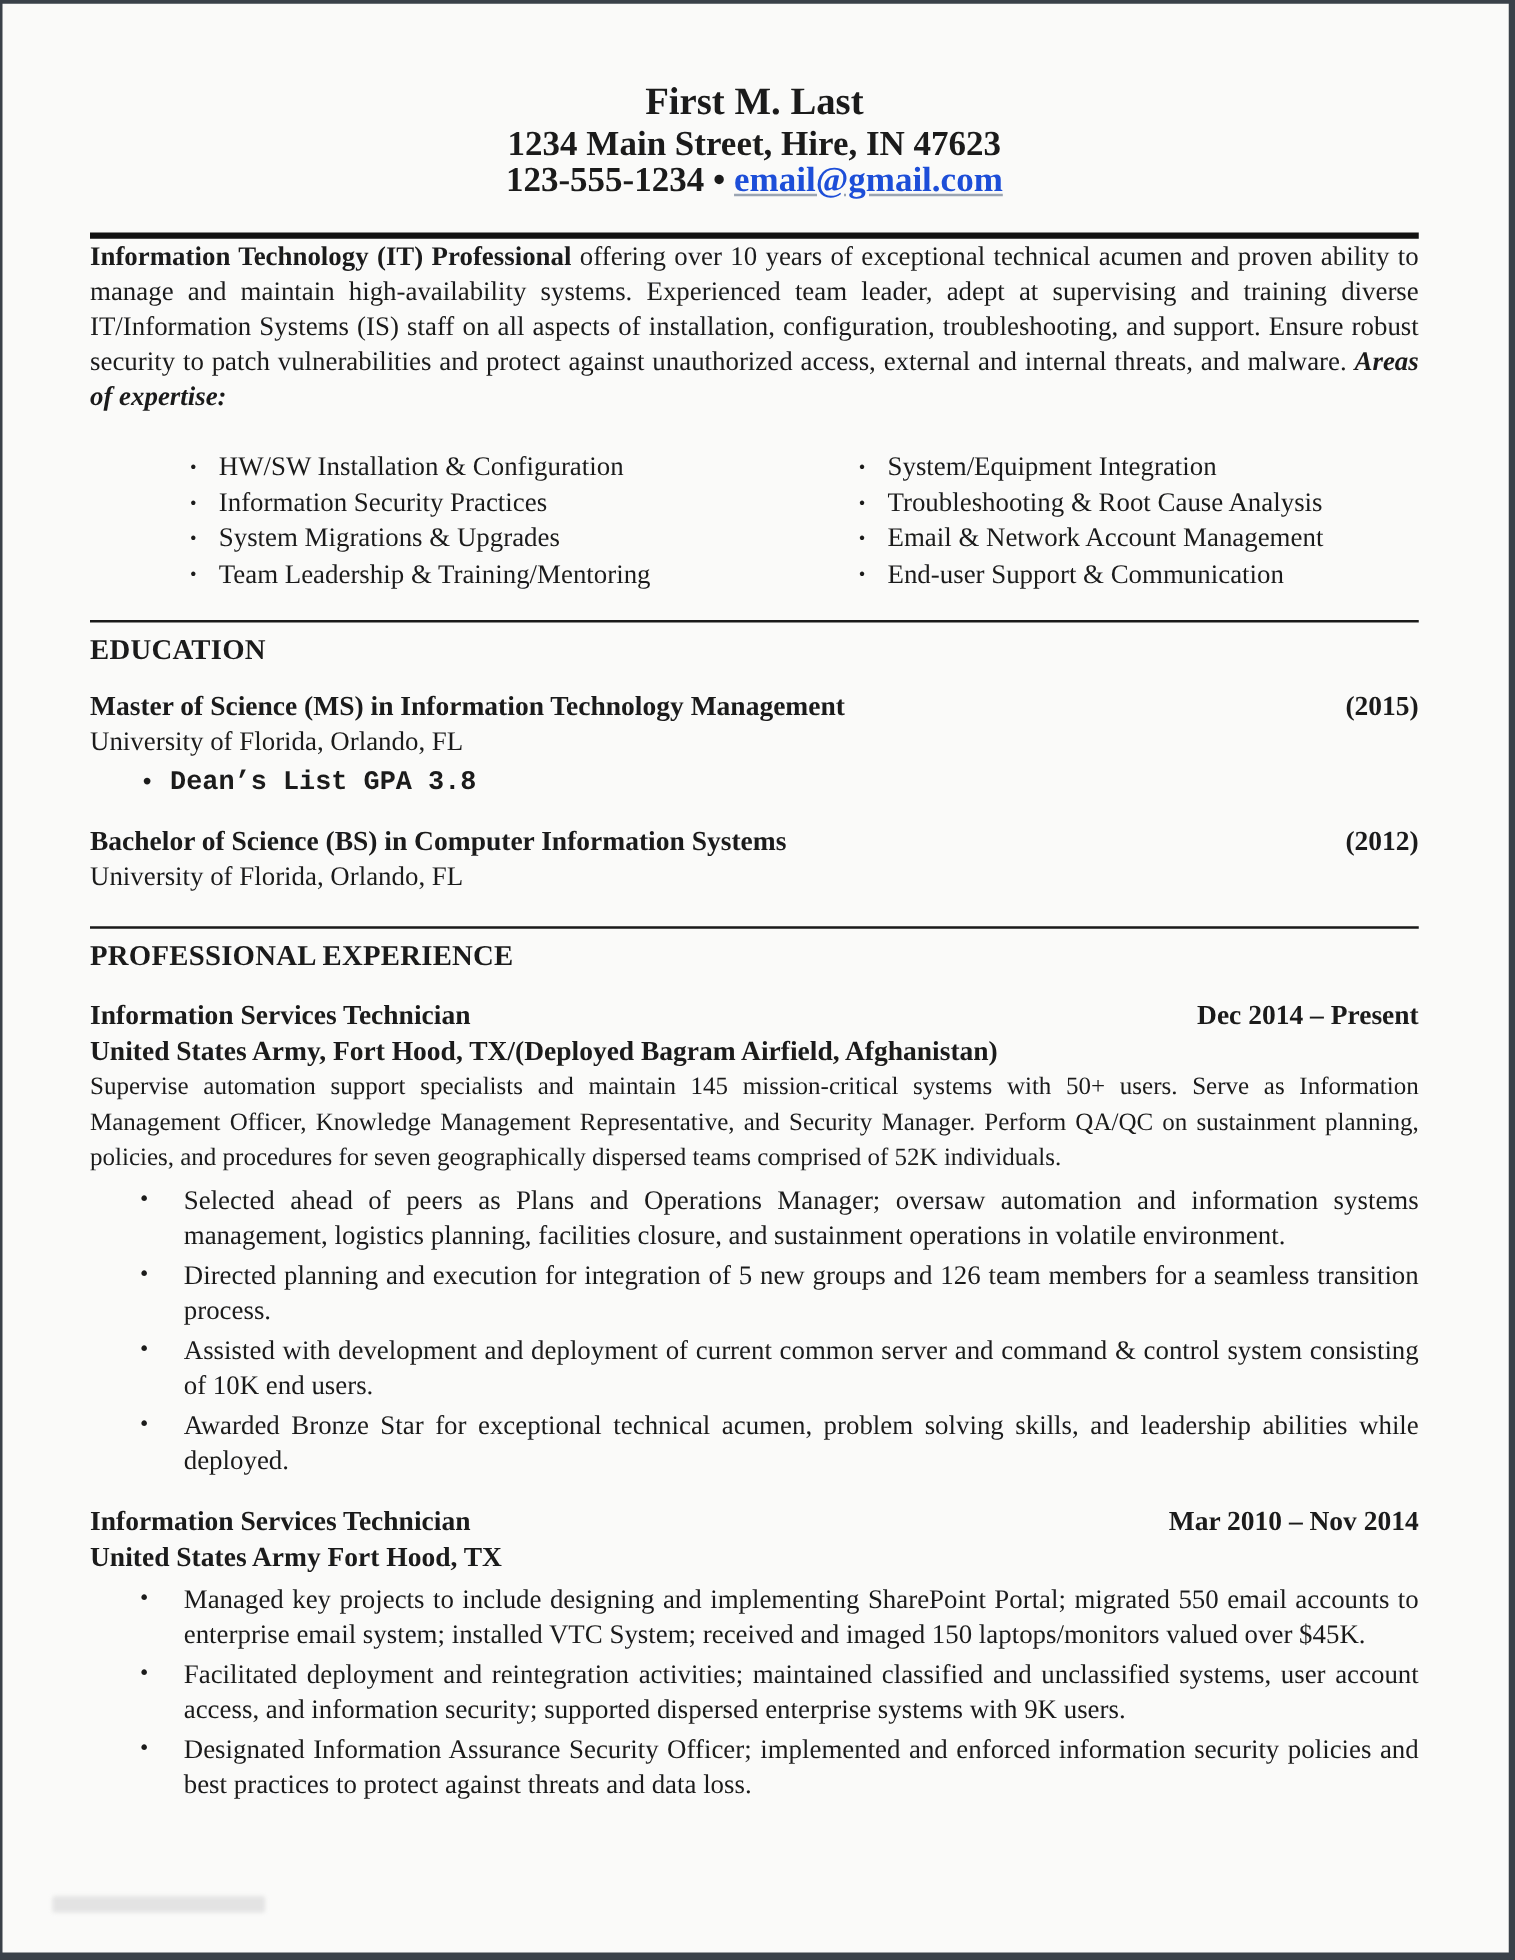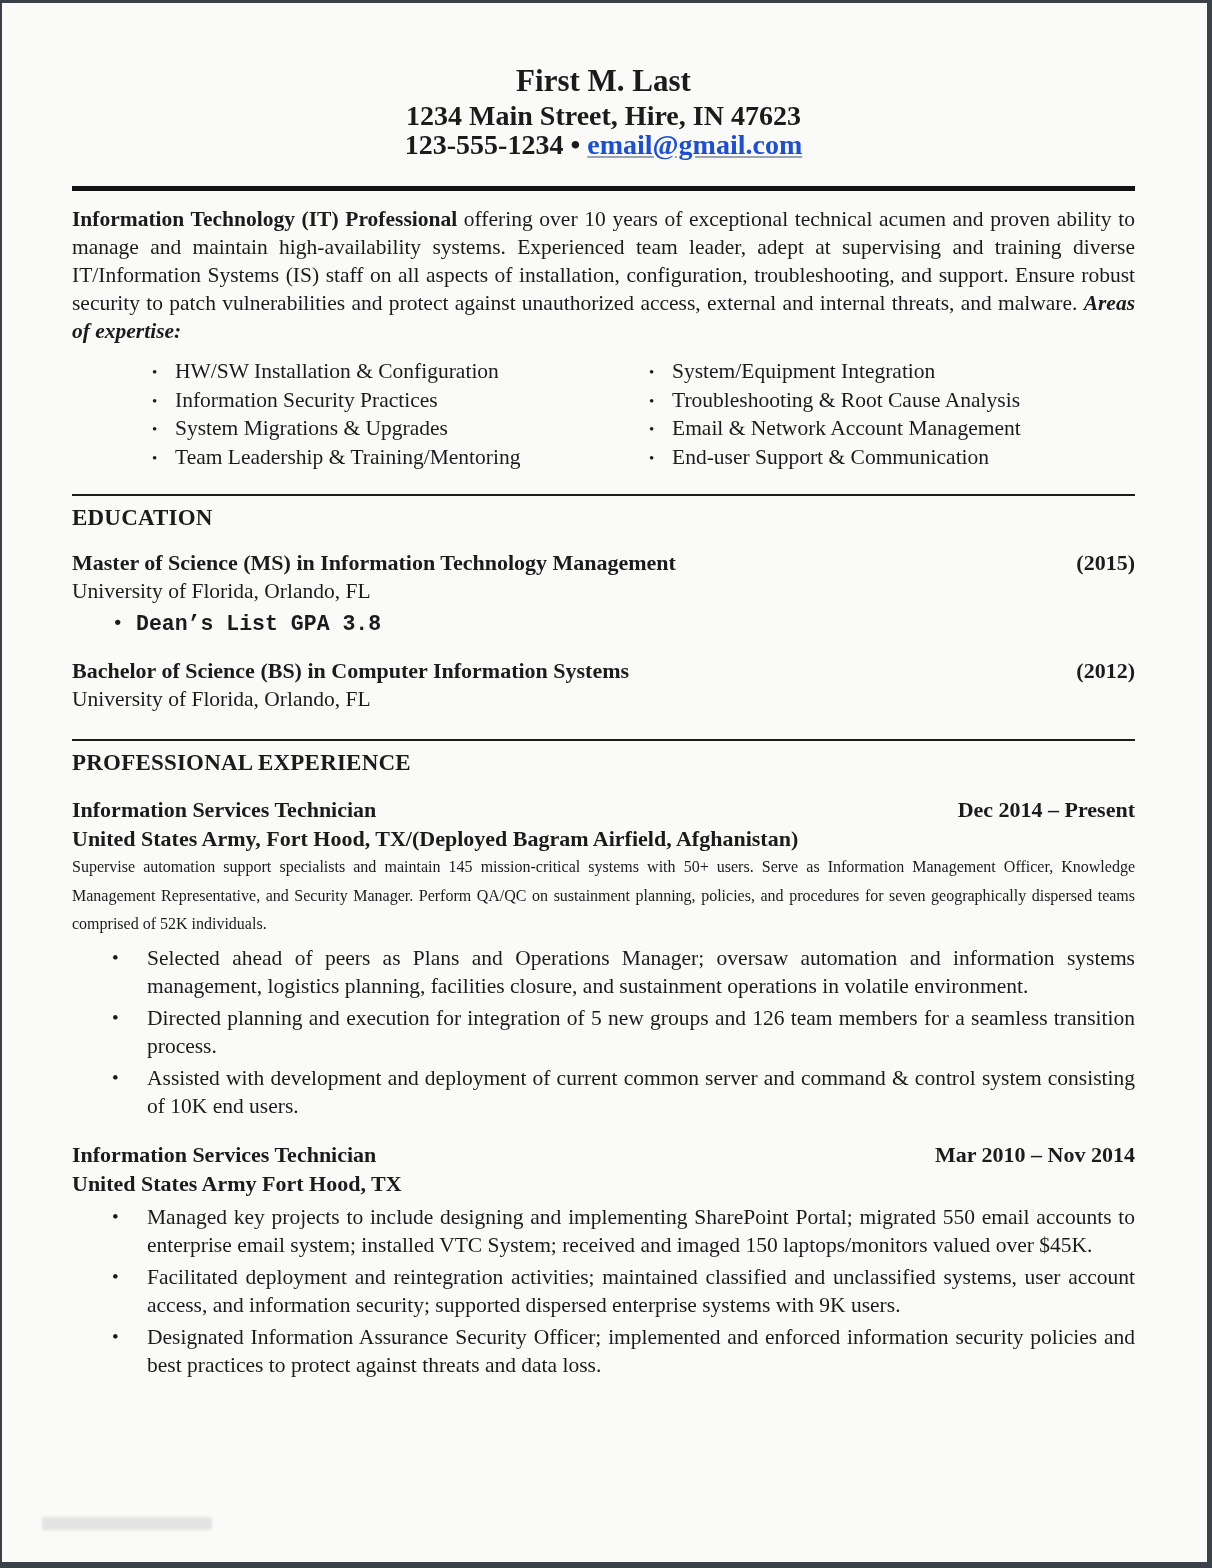--- a/index.html
+++ b/index.html
@@ -56,29 +56,29 @@
     font-size: 23px;
     font-weight: bold;
     text-align: center;
     margin-top: 23px;
     letter-spacing: 0.2px;
   }
   .summary-para {
     font-size: 21.5px;
     line-height: 28px;
     text-align: justify;
-    margin-top: 14px;
   }
   .areas-label { font-weight: bold; font-style: italic; }
 
   .expertise-grid {
     display: grid;
     grid-template-columns: 497px auto;
     margin-left: 78px;
-    margin-top: 12px;
+    margin-top: 28px;
+    gap: 38px;
   }
   .expertise-col { list-style: none; }
   .expertise-col li {
     position: relative;
     padding-left: 25px;
     font-size: 21.5px;
     line-height: 28.5px;
   }
   .expertise-col li::before {
     content: "\2022";
@@ -123,21 +123,21 @@
     position: absolute;
     left: 0;
     font-size: 19px;
   }
   .edu-bullets:empty { display: none; }
 
   
   .section-rule-exp { margin-top: 25px; }
   .job { margin-top: 19px; }
   .job-desc {
-    font-size: 16px;
+    font-size: 20px;
     line-height: 28.5px;
     text-align: justify;
   }
   .job-bullets { list-style: none; margin: 5px 0 0 40px; }
   .job-bullets li {
     position: relative;
     padding-left: 35px;
     font-size: 21.5px;
     line-height: 28.5px;
     text-align: justify;
@@ -228,20 +228,21 @@
       <span class="bold">Dec 2014 – Present</span>
     </div>
     <div class="split-row">
           <span class="bold">United States Army, Fort Hood, TX/(Deployed Bagram Airfield, Afghanistan)</span>
         </div>
     <p class="job-desc">Supervise automation support specialists and maintain 145 mission-critical systems with 50+ users. Serve as Information Management Officer, Knowledge Management Representative, and Security Manager. Perform QA/QC on sustainment planning, policies, and procedures for seven geographically dispersed teams comprised of 52K individuals.</p>
     <ul class="job-bullets">
           <li>Selected ahead of peers as Plans and Operations Manager; oversaw automation and information systems management, logistics planning, facilities closure, and sustainment operations in volatile environment.</li>
           <li>Directed planning and execution for integration of 5 new groups and 126 team members for a seamless transition process.</li>
           <li>Assisted with development and deployment of current common server and command &amp; control system consisting of 10K end users.</li>
+          <li>Awarded Bronze Star for exceptional technical acumen, problem solving skills, and leadership abilities while deployed.</li>
         </ul>
   </div>
 
   <div class="job">
     <div class="split-row">
       <span class="bold">Information Services Technician</span>
       <span class="bold">Mar 2010 – Nov 2014</span>
     </div>
     <div class="split-row">
           <span class="bold">United States Army Fort Hood, TX</span>

